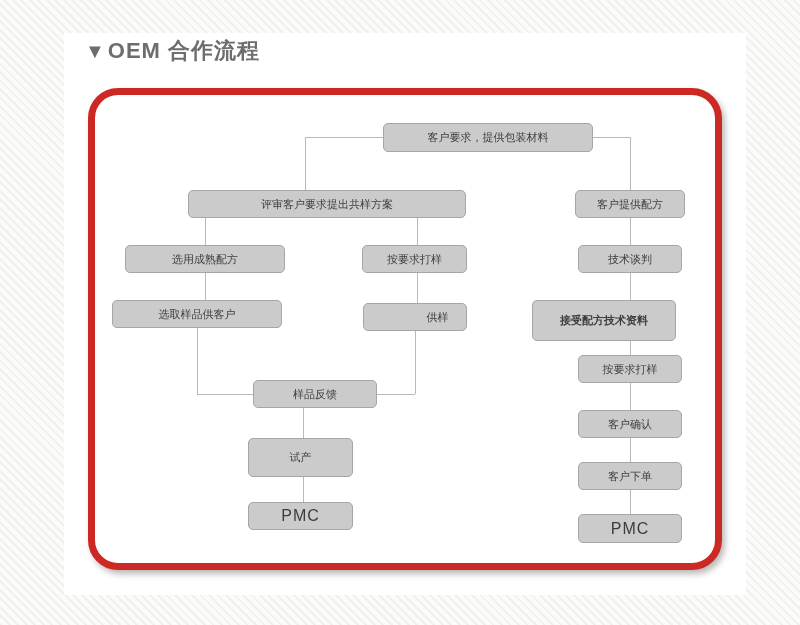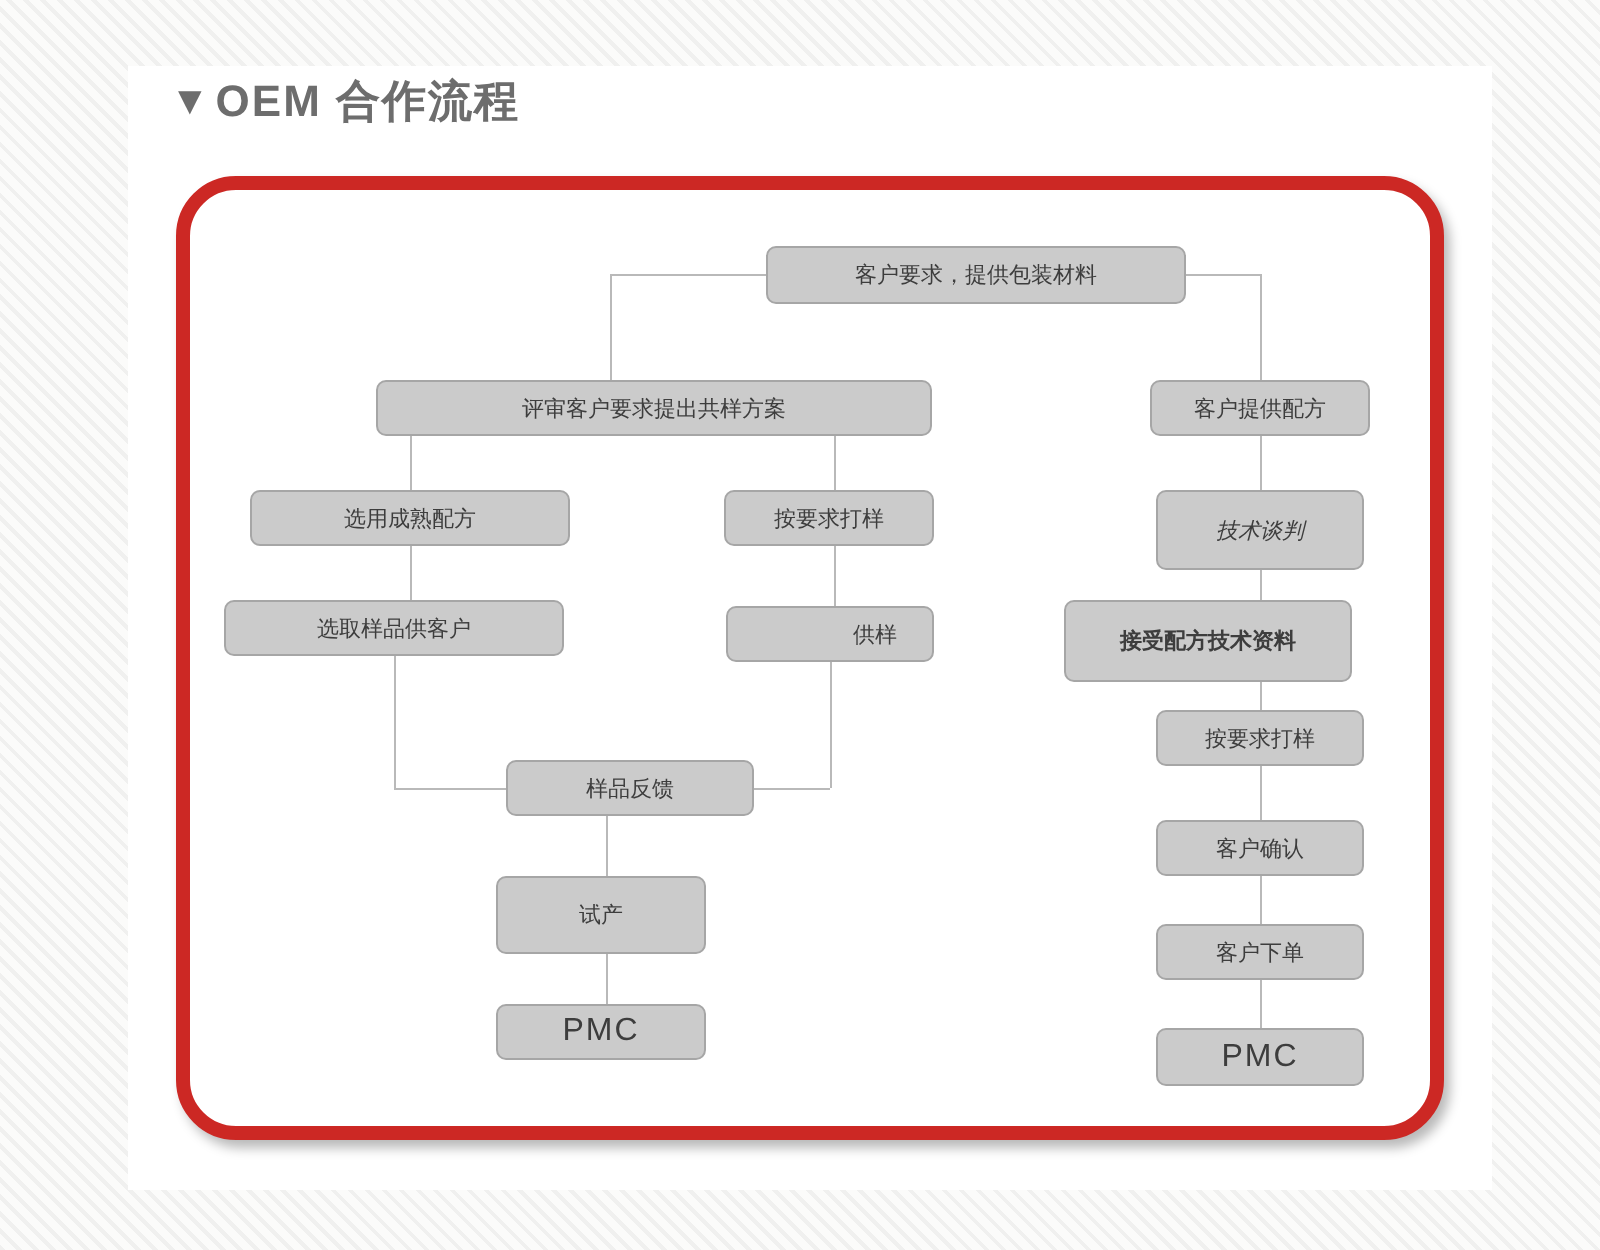--- a/index.html
+++ b/index.html
@@ -109,21 +109,21 @@
 
   <div class="line v-line" style="left:303px; top:467px; height:35px;"></div>
   <div class="line v-line" style="left:630px; top:438px; height:24px;"></div>
   <div class="line v-line" style="left:630px; top:490px; height:24px;"></div>
 
   <div class="node" style="left:383px; top:123px; width:210px; height:29px;">客户要求，提供包装材料</div>
   <div class="node" style="left:188px; top:190px; width:278px; height:28px;">评审客户要求提出共样方案</div>
   <div class="node" style="left:575px; top:190px; width:110px; height:28px;">客户提供配方</div>
   <div class="node" style="left:125px; top:245px; width:160px; height:28px;font-family:Liberation Mono, monospace;">选用成熟配方</div>
   <div class="node" style="left:362px; top:245px; width:105px; height:28px;">按要求打样</div>
-  <div class="node" style="left:578px; top:245px; width:104px; height:40px;font-style:italic;">技术谈判</div>
+  <div class="node" style="left:578px; top:245px; width:104px; height:28px;">技术谈判</div>
   <div class="node" style="left:112px; top:300px; width:170px; height:28px;">选取样品供客户</div>
   <div class="node" style="left:363px; top:303px; width:104px; height:28px;padding-left:45px;">供样</div>
   <div class="node" style="left:532px; top:300px; width:144px; height:41px;font-weight:bold;">接受配方技术资料</div>
   <div class="node" style="left:578px; top:355px; width:104px; height:28px;">按要求打样</div>
   <div class="node" style="left:578px; top:410px; width:104px; height:28px;">客户确认</div>
   <div class="node" style="left:578px; top:462px; width:104px; height:28px;">客户下单</div>
   <div class="node pmc" style="left:578px; top:514px; width:104px; height:29px;">PMC</div>
   <div class="node" style="left:253px; top:380px; width:124px; height:28px;">样品反馈</div>
   <div class="node" style="left:248px; top:438px; width:105px; height:39px;">试产</div>
   <div class="node pmc" style="left:248px; top:502px; width:105px; height:28px;">PMC</div>

